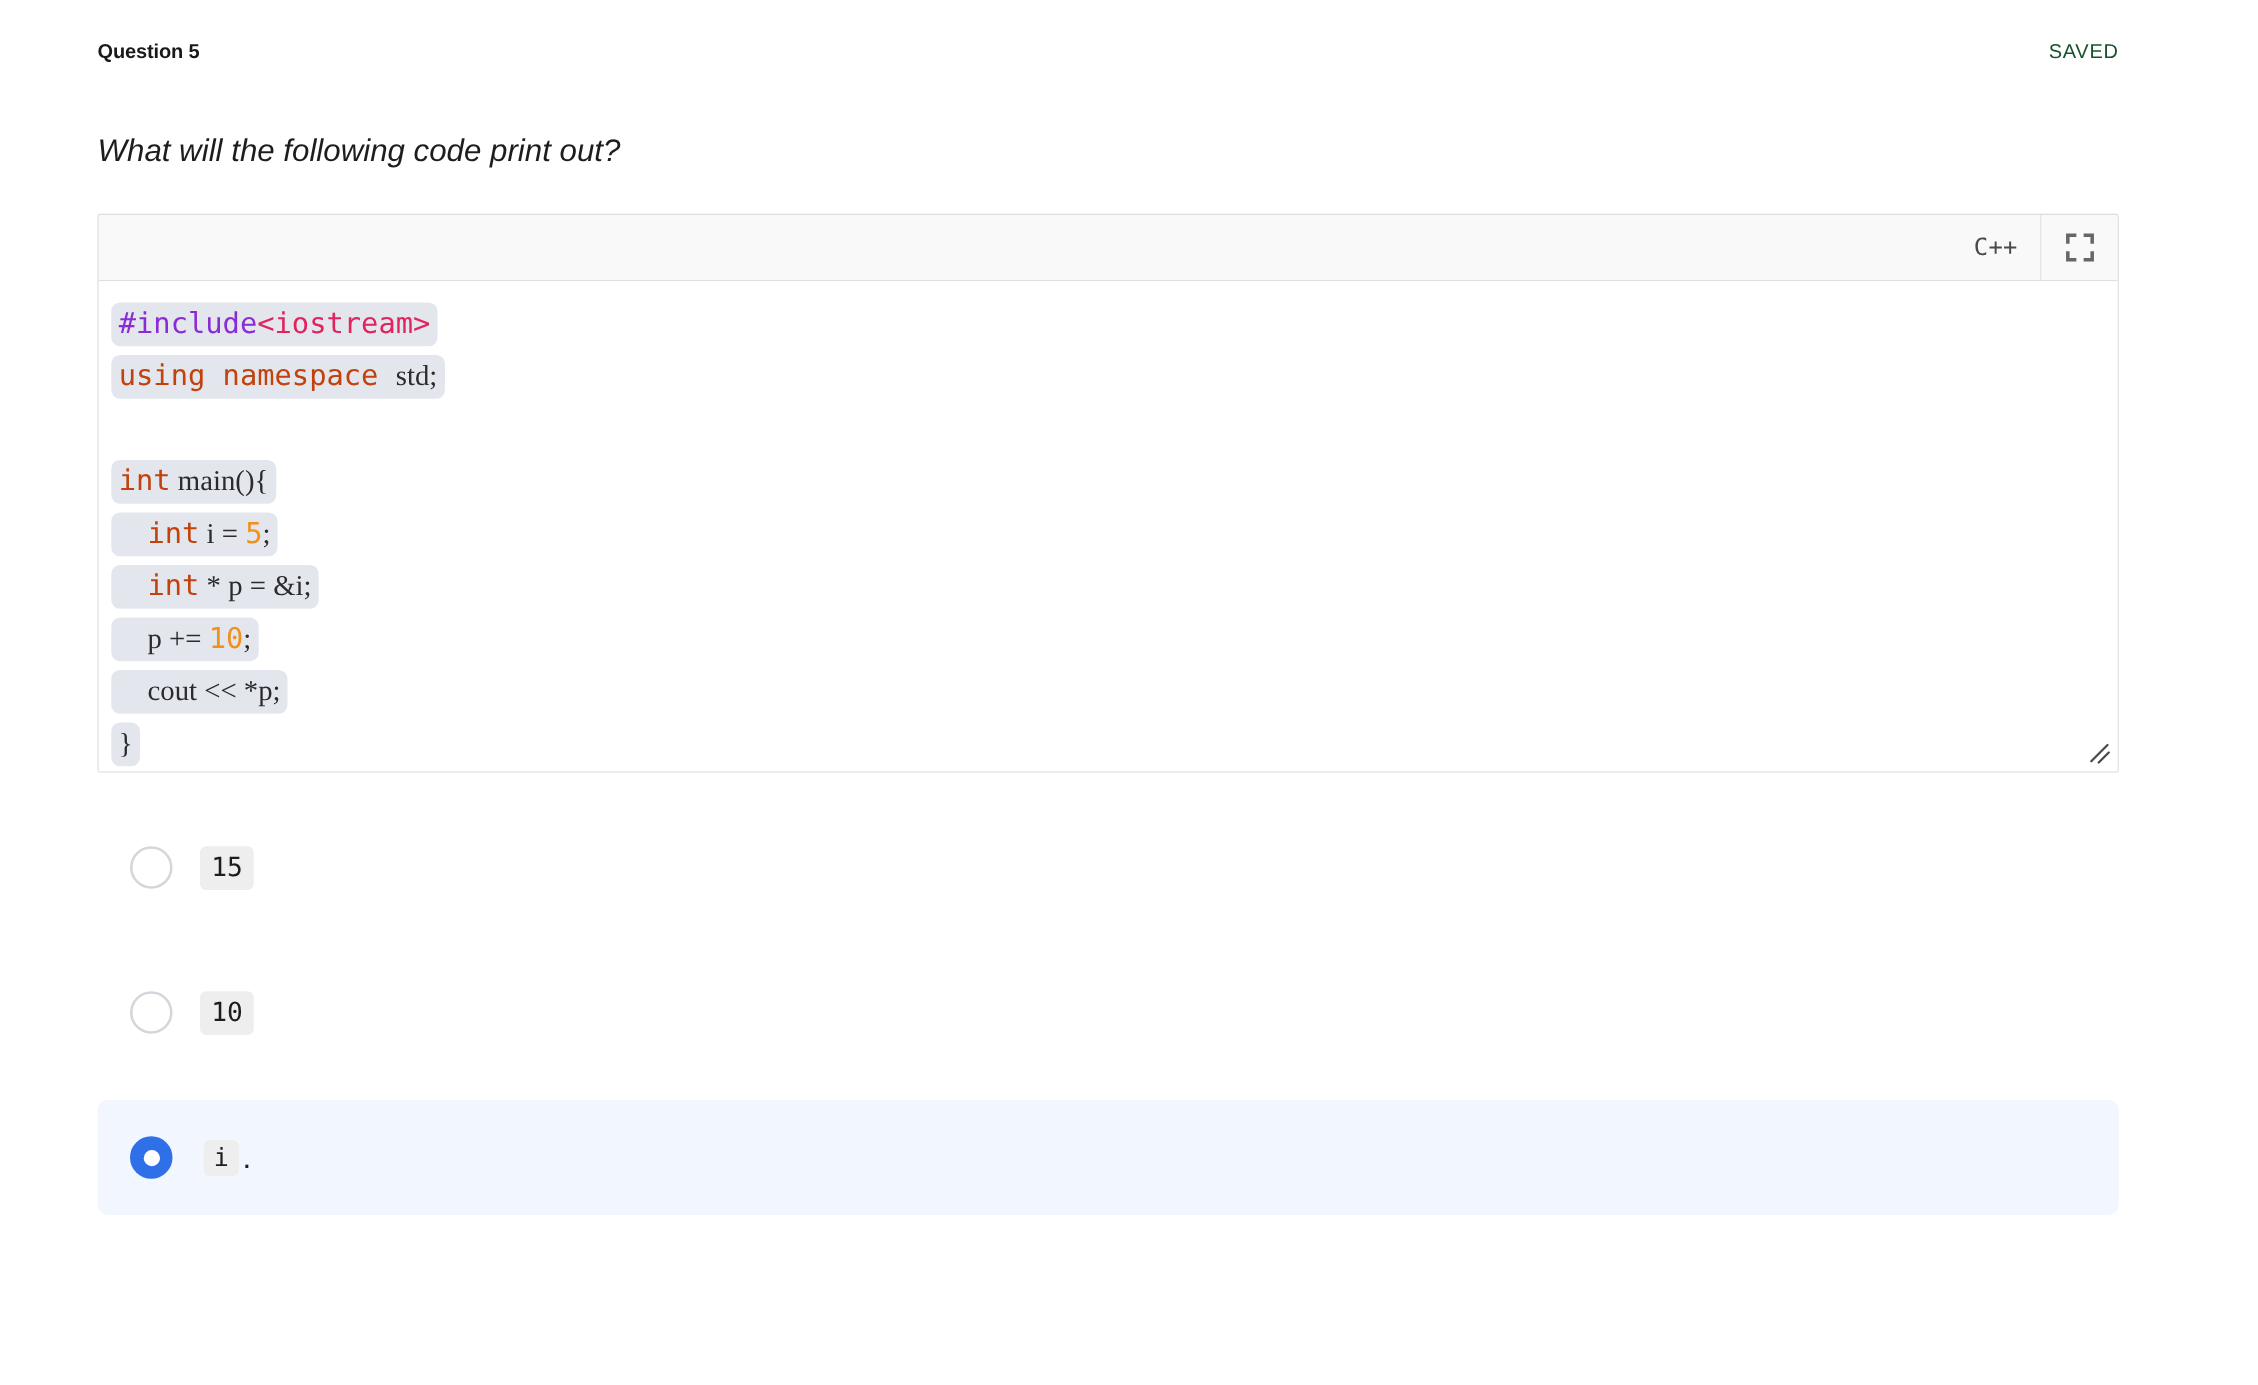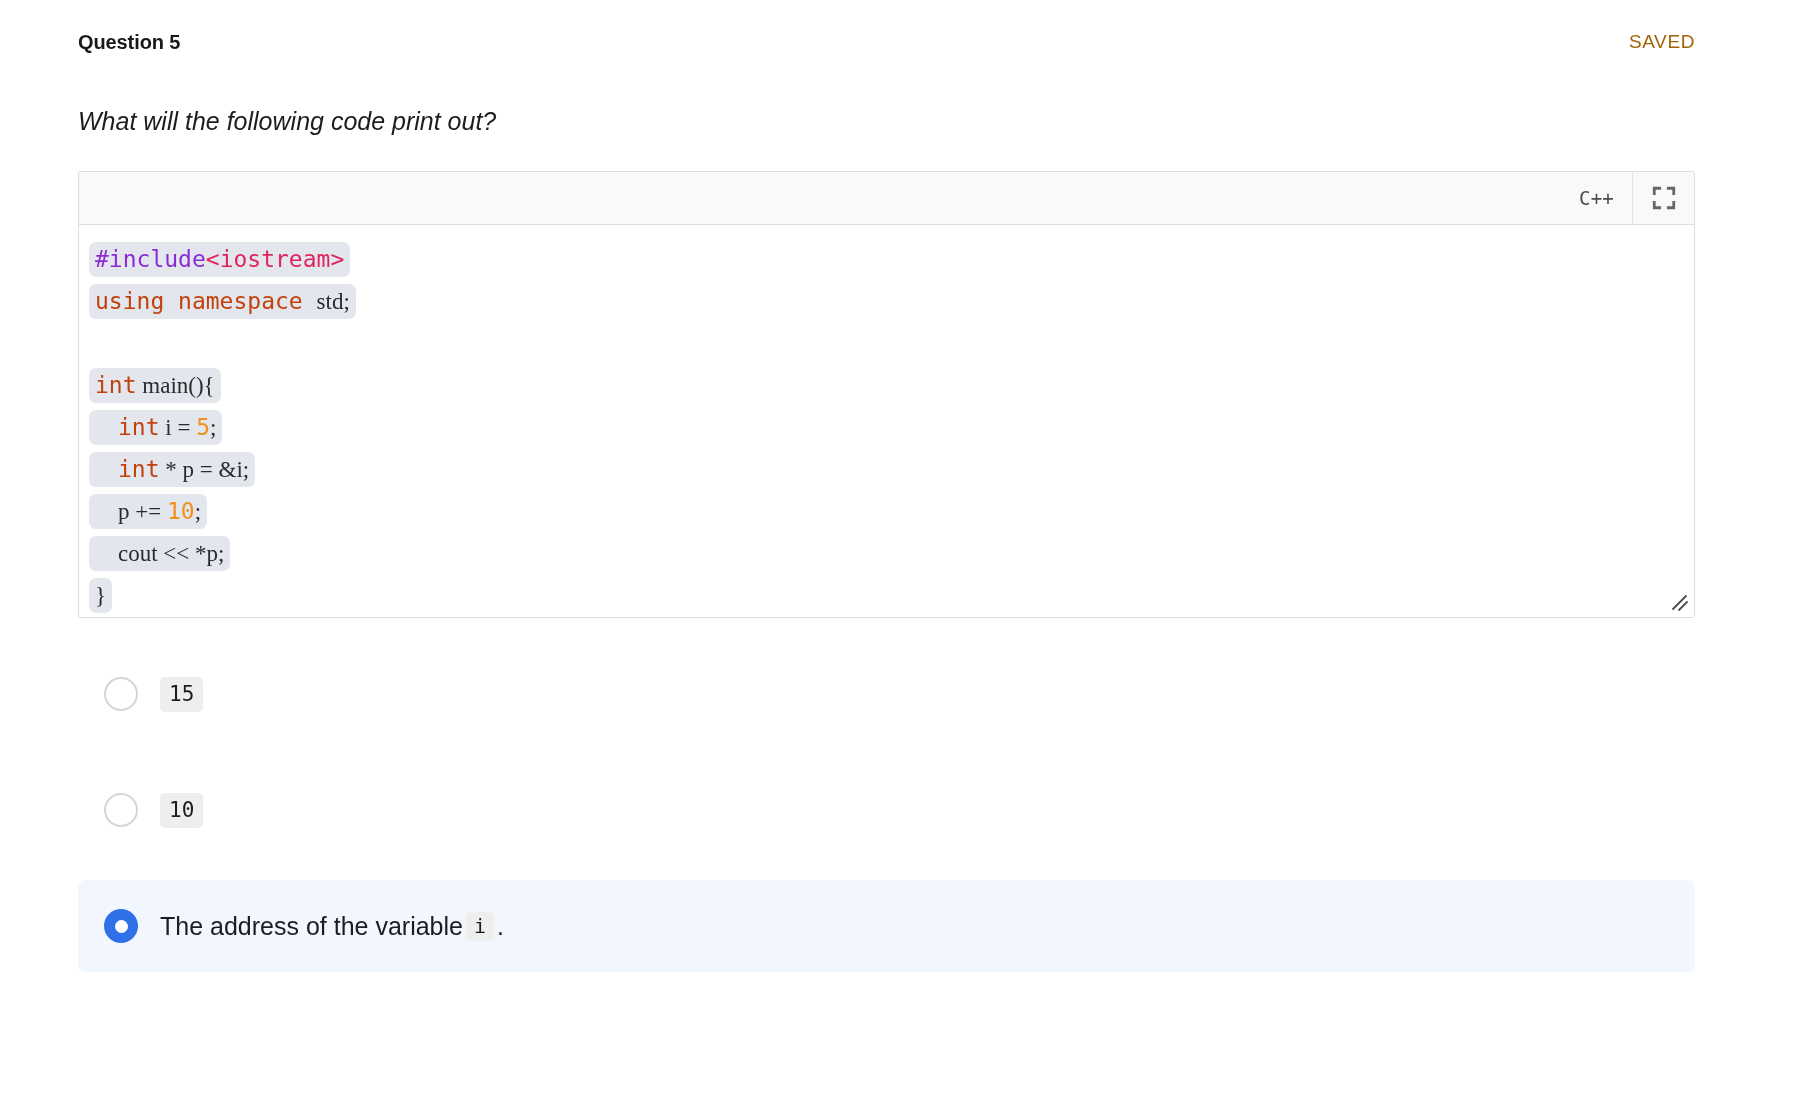--- a/index.html
+++ b/index.html
@@ -28,29 +28,29 @@
     position: absolute;
     left: 78px;
     top: 22px;
     width: 1617px;
     height: 40px;
     display: flex;
     align-items: center;
     justify-content: space-between;
   }
   .q-title {
-    font-size: 20px;
+    font-size: 16px;
     font-weight: bold;
     letter-spacing: -0.1px;
     color: #19191c;
     line-height: 34px;
   }
   .saved-badge {
-    font-size: 19px;
-    color: #a16207;
+    font-size: 16px;
+    color: #14532d;
     letter-spacing: 0.6px;
     line-height: 22px;
     text-align: right;
   }
 
   
   .q-prompt {
     position: absolute;
     left: 78px;
     top: 104px;
@@ -264,20 +264,19 @@
       </div>
       <div class="option-row">
         <div class="radio"></div>
         <div class="option-label">
           <span class="code-chip">10</span>
         </div>
       </div>
       <div class="option-row selected">
         <div class="radio checked"></div>
         <div class="option-label">
-          <span>The address of the variable </span>
           <span class="inline-chip">i</span>
           <span>.</span>
         </div>
       </div>
     </div>
 
 </div>
 
 </body></html>

